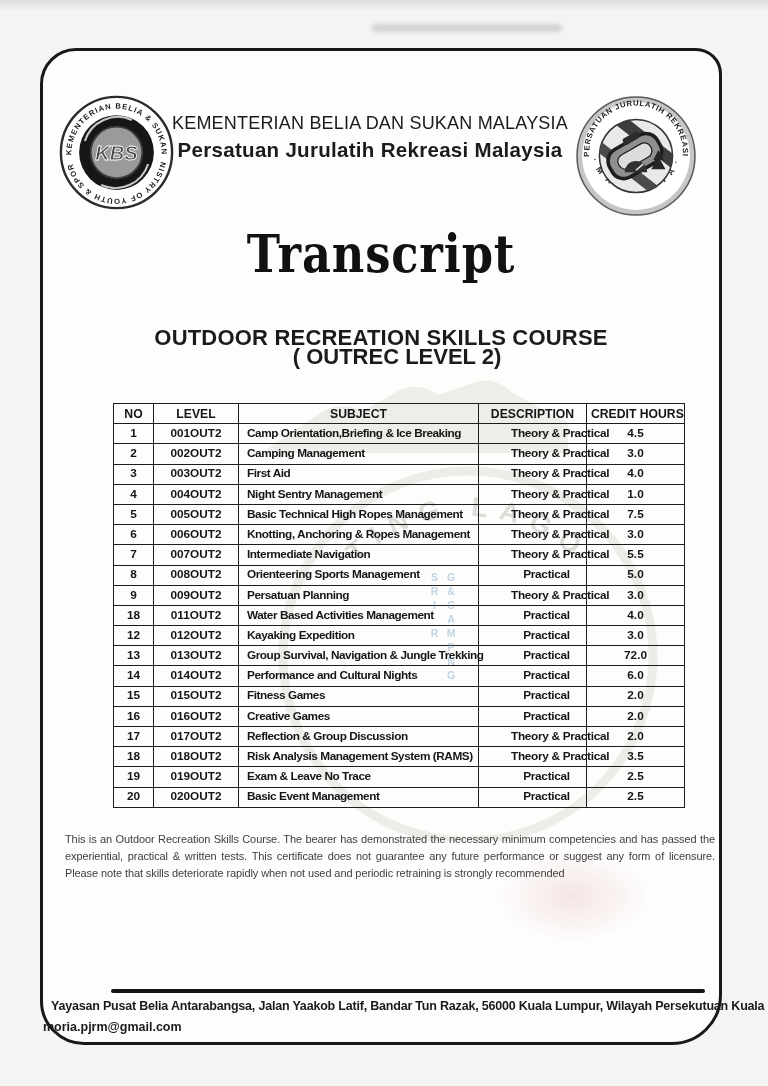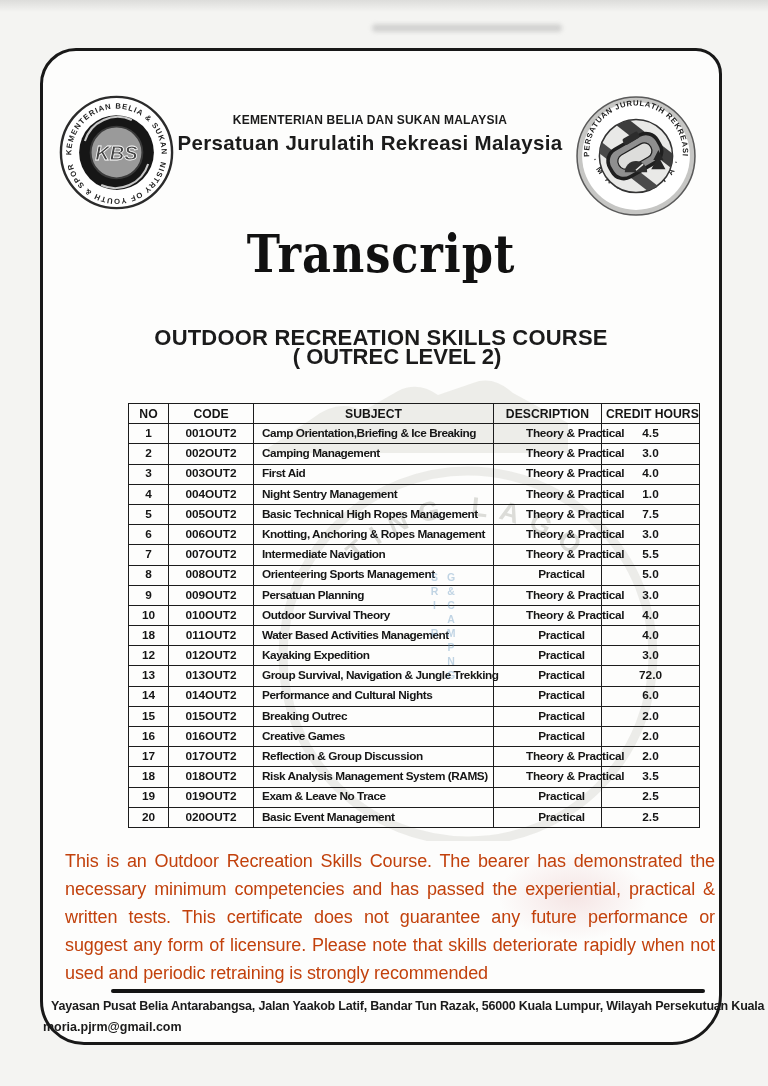--- a/index.html
+++ b/index.html
@@ -16,21 +16,21 @@
   .page-frame{
     position:absolute;left:40px;top:48px;width:682px;height:997px;
     border:3px solid #181818;border-radius:36px 26px 50px 44px;
     background:#fdfdfc;box-sizing:border-box;
   }
   
   .logo{position:absolute;}
   .kbs-logo{left:16px;top:44px;width:115px;height:115px;}
   .pjrm-logo{left:532px;top:44px;width:122px;height:122px;}
   .header-text{position:absolute;left:118px;right:140px;top:62px;text-align:center;z-index:2;}
-  .ministry-line{font-size:12px;font-weight:700;letter-spacing:.2px;white-space:nowrap;}
+  .ministry-line{font-size:18px;font-weight:400;letter-spacing:.2px;white-space:nowrap;}
   .org-line{margin-top:4px;font-size:20.5px;font-weight:700;letter-spacing:.3px;white-space:nowrap;}
   
   .transcript-title{
     position:absolute;left:0;right:0;top:172px;margin:0;text-align:center;
     font-family:"DejaVu Serif",serif;font-weight:700;font-size:52px;color:#111;
     transform:scaleX(.86);letter-spacing:1px;z-index:2;
   }
   .course-title{position:absolute;left:0;right:0;top:260px;margin:14px;text-align:center;
     font-size:22px;font-weight:700;letter-spacing:.2px;z-index:2;}
   .course-level{position:absolute;left:0;right:0;top:293px;margin:0;text-align:center;
@@ -39,35 +39,35 @@
   .wm{position:absolute;pointer-events:none;}
   .wm-mountain{left:225px;top:292px;z-index:0;}
   .wm-circle{left:200px;top:350px;z-index:0;}
   .wm-stamp{left:386px;top:520px;z-index:3;display:flex;gap:6px;opacity:.38;
     font-weight:700;color:#5f92bd;font-size:10.5px;letter-spacing:2px;}
   .wm-stamp span{writing-mode:vertical-rl;text-orientation:upright;line-height:1;}
   .wm-smudge{left:455px;top:800px;width:150px;height:90px;z-index:0;
     background:radial-gradient(closest-side,rgba(224,166,166,.28),rgba(224,166,166,0));}
   
   table.subjects{
-    position:absolute;left:85px;top:352px;width:571px;z-index:2;
+    position:absolute;left:70px;top:352px;width:571px;z-index:2;
     border-collapse:collapse;table-layout:fixed;
     font-size:11.8px;font-weight:700;color:#151515;
   }
   table.subjects th,table.subjects td{
     border:1.6px solid #1c1c1c;padding:1px 4px;height:17.2px;
     white-space:nowrap;overflow:visible;text-align:center;line-height:1.15;
   }
   table.subjects th{font-size:12.2px;}
   table.subjects td.c2{text-align:left;padding-left:8px;letter-spacing:-.45px;}
   table.subjects td.c3{letter-spacing:-.3px;padding-left:32px;}
   col.w0{width:40px}col.w1{width:85px}col.w2{width:240px}col.w3{width:108px}col.w4{width:98px}
   
-  .disclaimer{position:absolute;left:22px;top:797px;width:650px;z-index:2;margin:0;
-    font-size:18px;line-height:1.55;text-align:justify;letter-spacing:-.1px;color:#c2410c;}
+  .disclaimer{position:absolute;left:22px;top:780px;width:650px;z-index:2;margin:0;
+    font-size:11px;line-height:1.55;text-align:justify;letter-spacing:-.1px;color:#404040;}
   .footer-divider{position:absolute;left:68px;top:938px;width:594px;height:3.5px;
     background:#141414;border-radius:2px;}
   .footer-address{position:absolute;left:8px;right:8px;top:948px;text-align:center;
     font-size:12.5px;font-weight:700;letter-spacing:-.2px;white-space:nowrap;}
   .footer-email{position:absolute;left:0;right:0;top:969px;text-align:left;
     font-size:12.5px;font-weight:700;}
 </style>
 </head>
 <body>
 
@@ -162,21 +162,21 @@
     <colgroup>
       <col class="w0">
         <col class="w1">
         <col class="w2">
         <col class="w3">
         <col class="w4">
     </colgroup>
     <thead>
       <tr>
         <th>NO</th>
-        <th>CODE</th>
+        <th>LEVEL</th>
         <th>SUBJECT</th>
         <th>DESCRIPTION</th>
         <th>CREDIT HOURS</th>
       </tr>
     </thead>
     <tbody>
         <tr>
           <td class="c0">1</td>
           <td class="c1">001OUT2</td>
           <td class="c2">Camp Orientation,Briefing &amp; Ice Breaking</td>
@@ -233,27 +233,20 @@
           <td class="c4">5.0</td>
         </tr>
         <tr>
           <td class="c0">9</td>
           <td class="c1">009OUT2</td>
           <td class="c2">Persatuan Planning</td>
           <td class="c3">Theory &amp; Practical</td>
           <td class="c4">3.0</td>
         </tr>
         <tr>
-          <td class="c0">10</td>
-          <td class="c1">010OUT2</td>
-          <td class="c2">Outdoor Survival Theory</td>
-          <td class="c3">Theory &amp; Practical</td>
-          <td class="c4">4.0</td>
-        </tr>
-        <tr>
           <td class="c0">18</td>
           <td class="c1">011OUT2</td>
           <td class="c2">Water Based Activities Management</td>
           <td class="c3">Practical</td>
           <td class="c4">4.0</td>
         </tr>
         <tr>
           <td class="c0">12</td>
           <td class="c1">012OUT2</td>
           <td class="c2">Kayaking Expedition</td>
@@ -270,21 +263,21 @@
         <tr>
           <td class="c0">14</td>
           <td class="c1">014OUT2</td>
           <td class="c2">Performance and Cultural Nights</td>
           <td class="c3">Practical</td>
           <td class="c4">6.0</td>
         </tr>
         <tr>
           <td class="c0">15</td>
           <td class="c1">015OUT2</td>
-          <td class="c2">Breaking Outrec</td>
+          <td class="c2">Fitness Games</td>
           <td class="c3">Practical</td>
           <td class="c4">2.0</td>
         </tr>
         <tr>
           <td class="c0">16</td>
           <td class="c1">016OUT2</td>
           <td class="c2">Creative Games</td>
           <td class="c3">Practical</td>
           <td class="c4">2.0</td>
         </tr>

